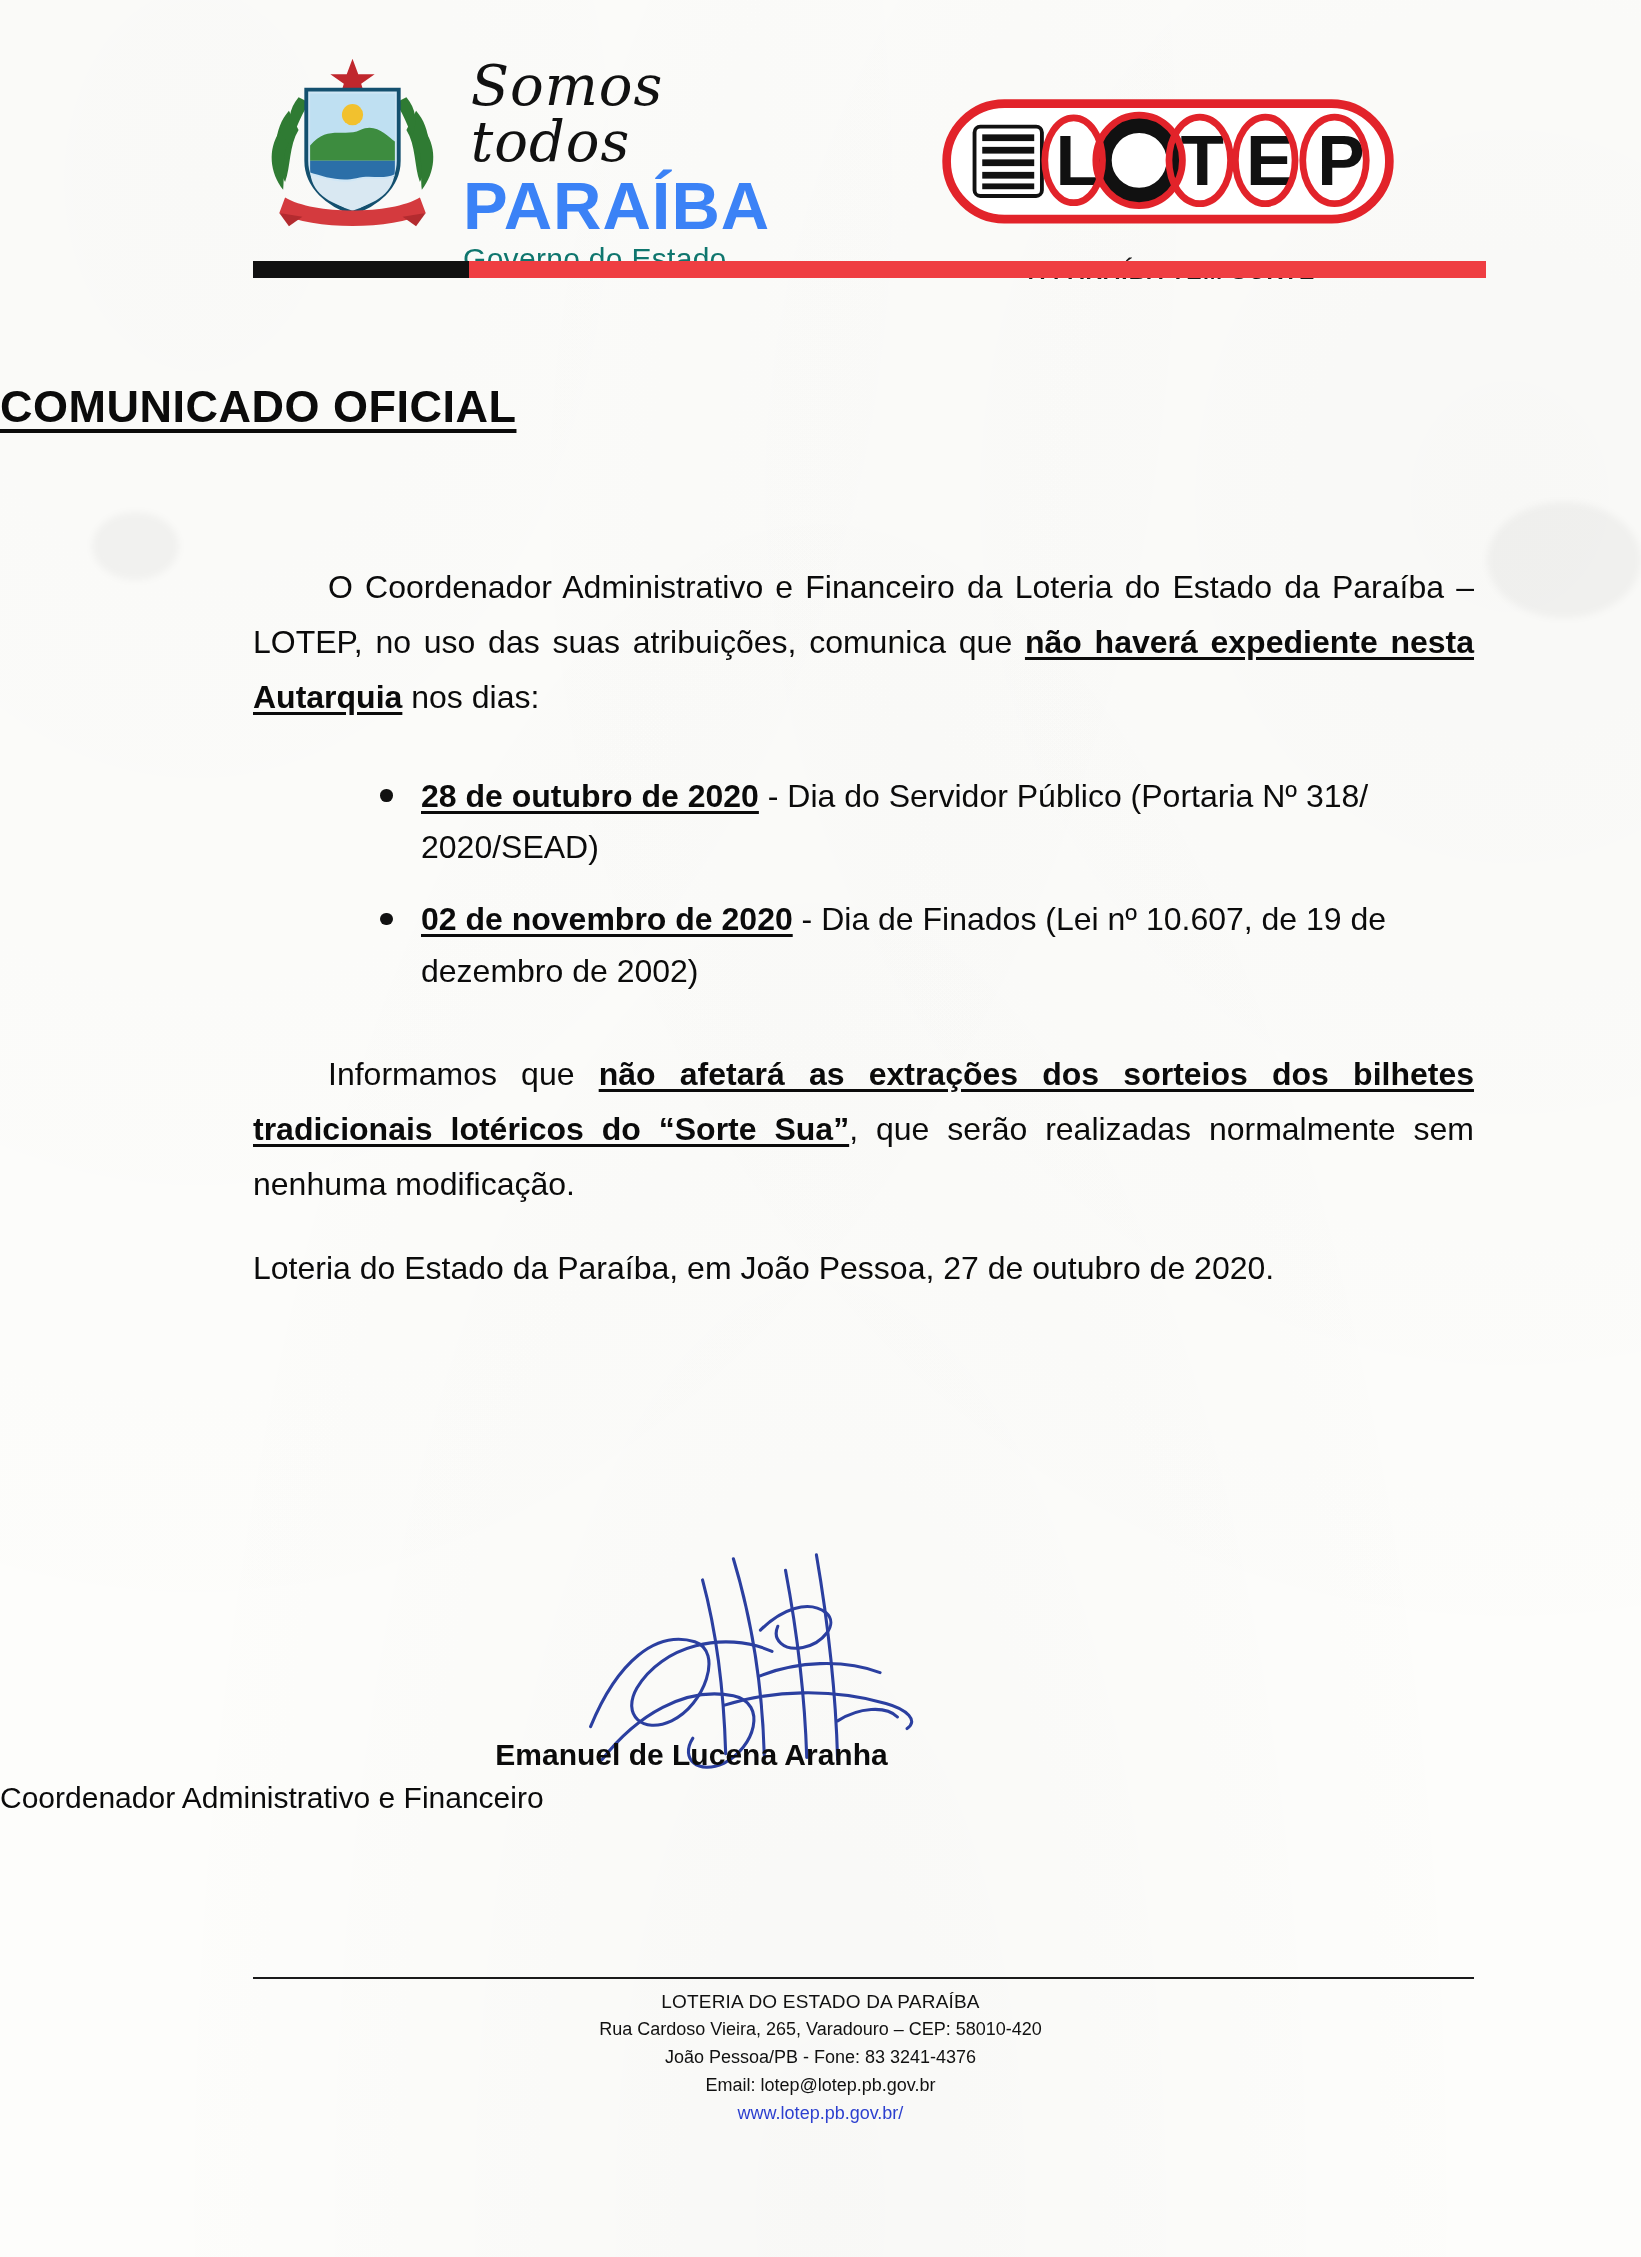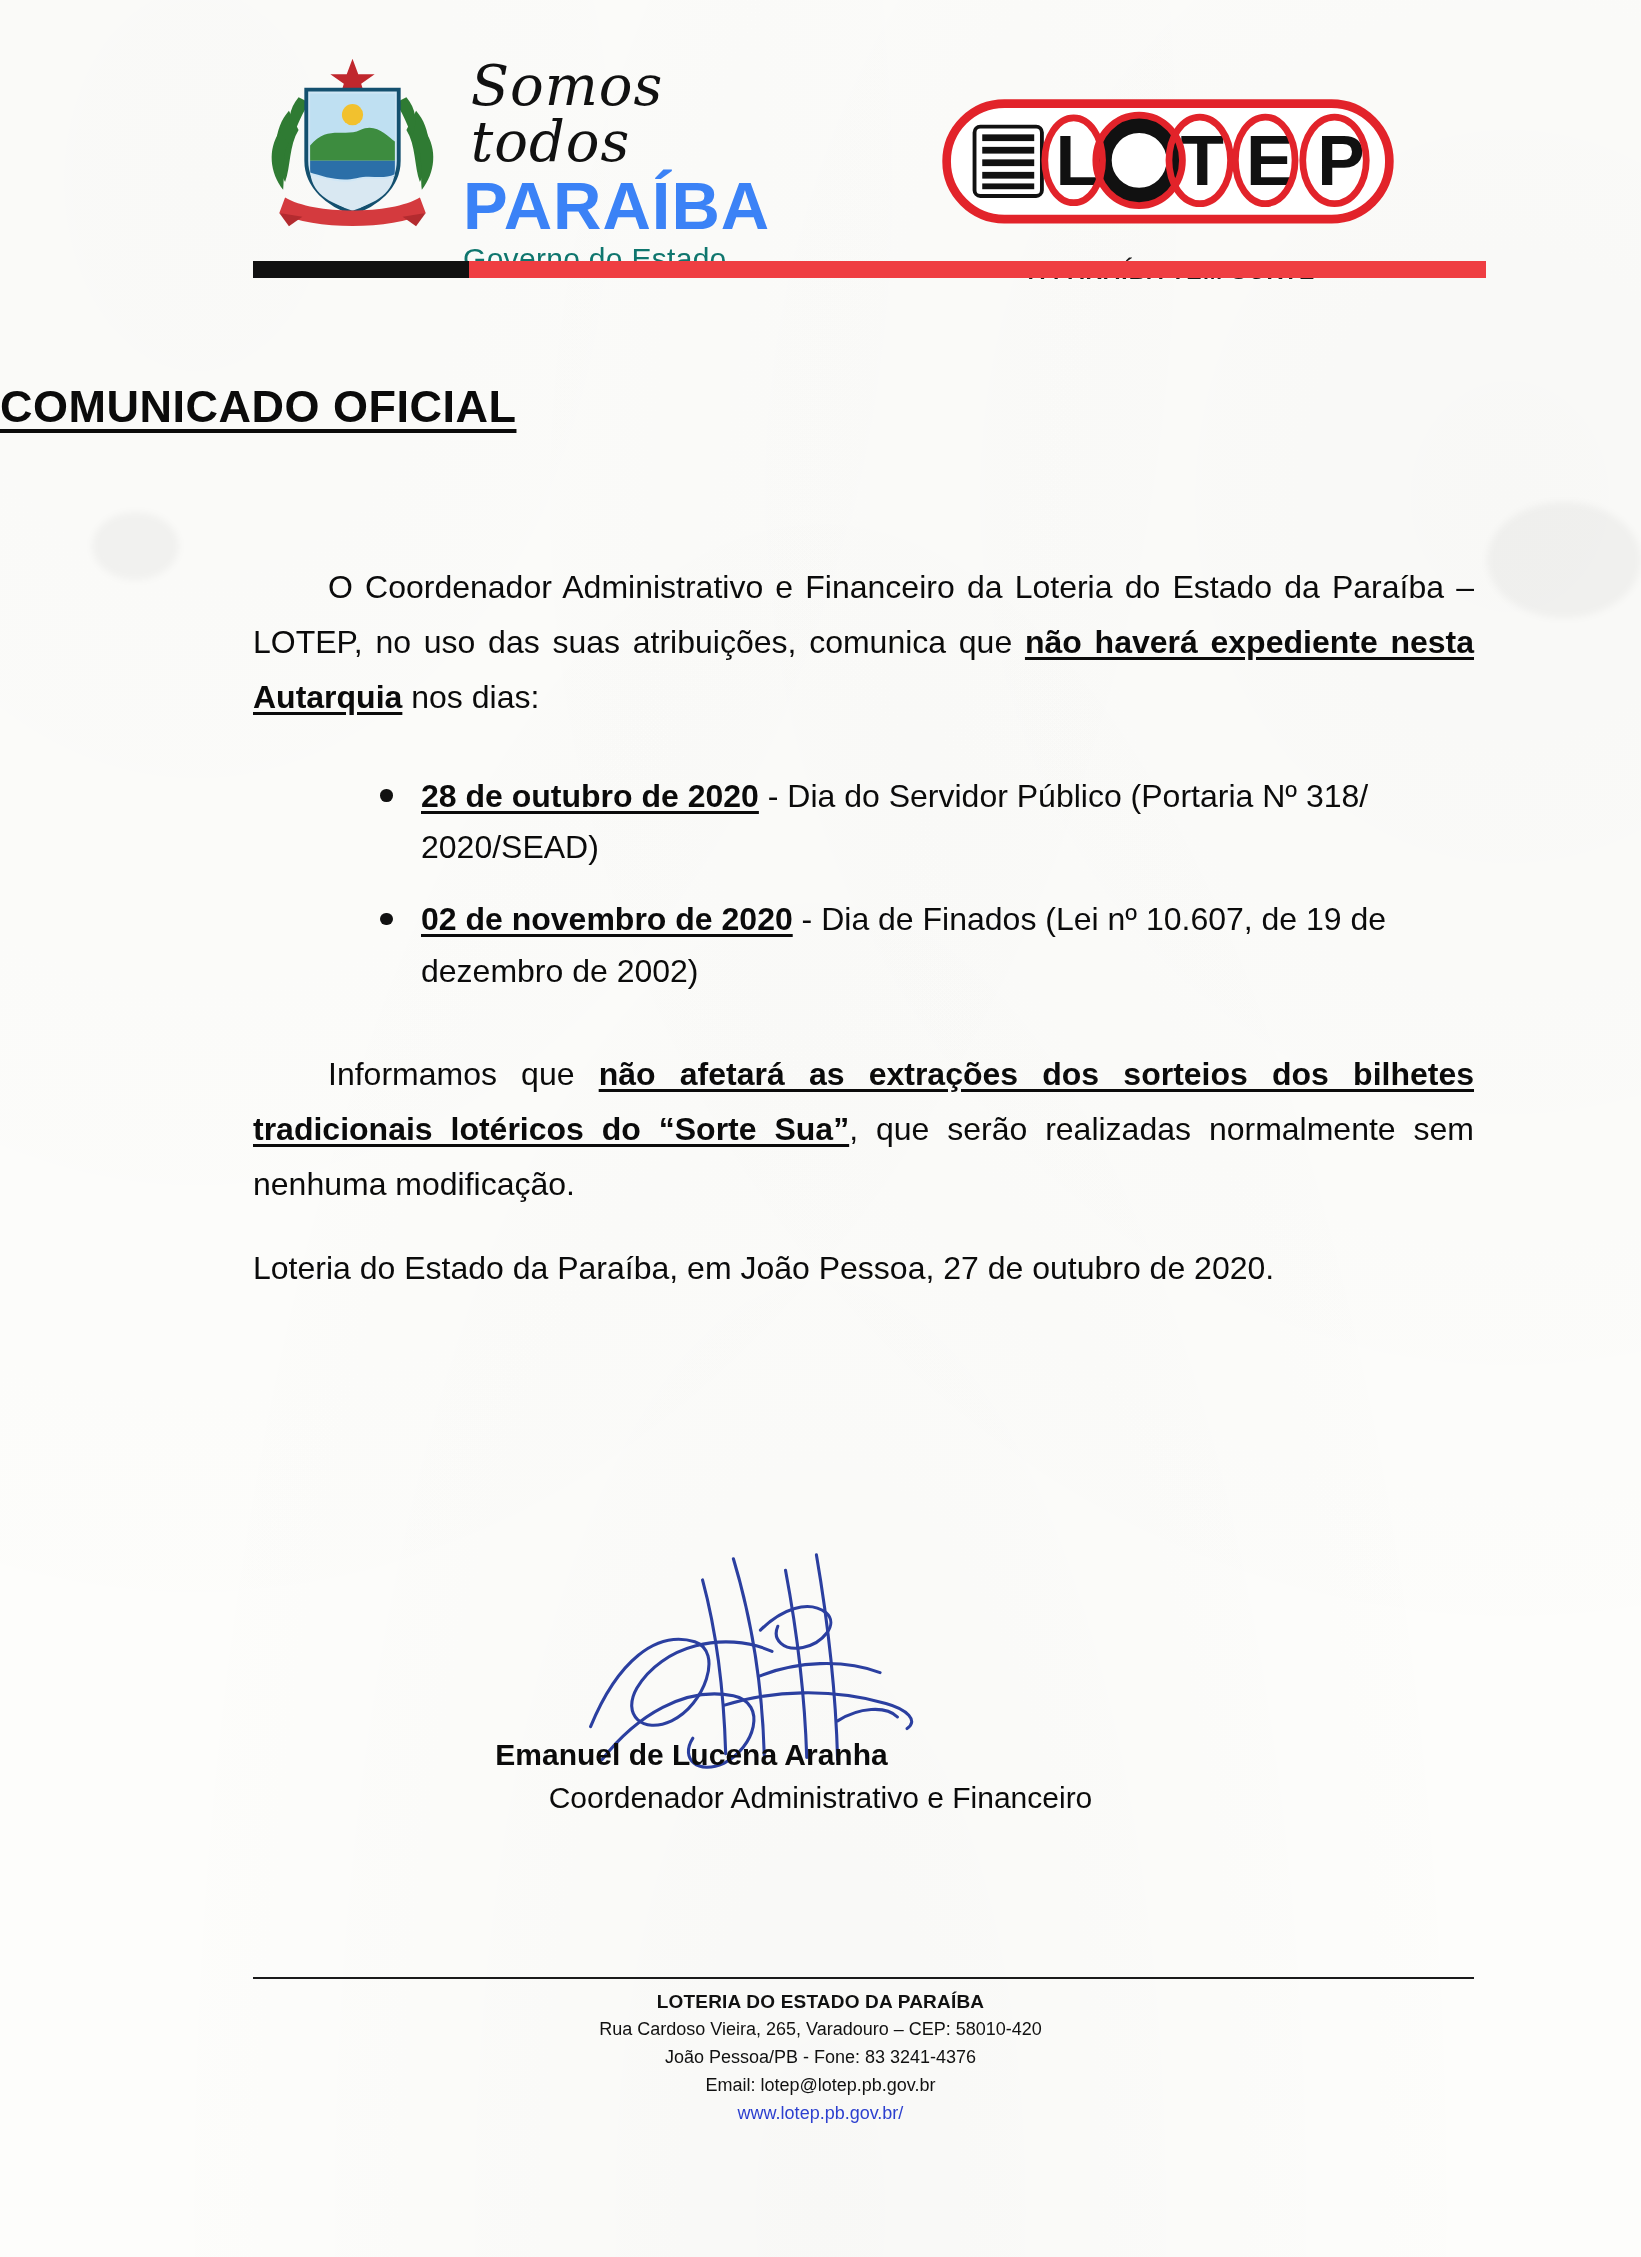--- a/index.html
+++ b/index.html
@@ -200,21 +200,21 @@
     text-align: center;
     font-size: 30px;
     font-weight: bold;
     margin-left: 8px;
   }
   .sig-role {
     position: absolute;
     left: 0;
     top: 1781px;
     width: 1641px;
-    text-align: center;
+    text-align: left;
     font-size: 30px;
   }
 
   
   .footer-rule {
     position: absolute;
     left: 253px;
     top: 1977px;
     width: 1221px;
     height: 1.9px;
@@ -224,21 +224,21 @@
     position: absolute;
     left: 0;
     top: 1987px;
     width: 1641px;
     text-align: center;
     font-size: 18px;
     line-height: 1.55;
     color: #111;
   }
   .footer .ftitle {
-    font-weight: bold;
+    font-weight: normal;
     font-size: 19px;
     letter-spacing: 0.2px;
   }
   .footer .fsite {
     color: #2c3fcf;
   }
 
   
   .smudge {
     position: absolute;

